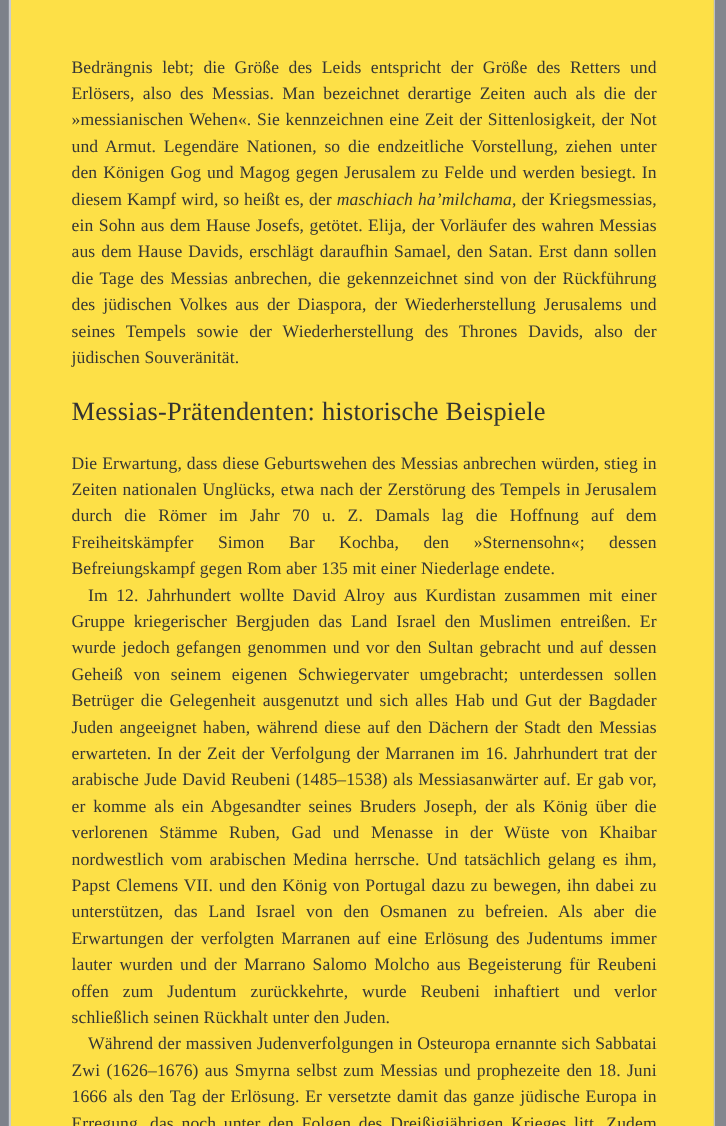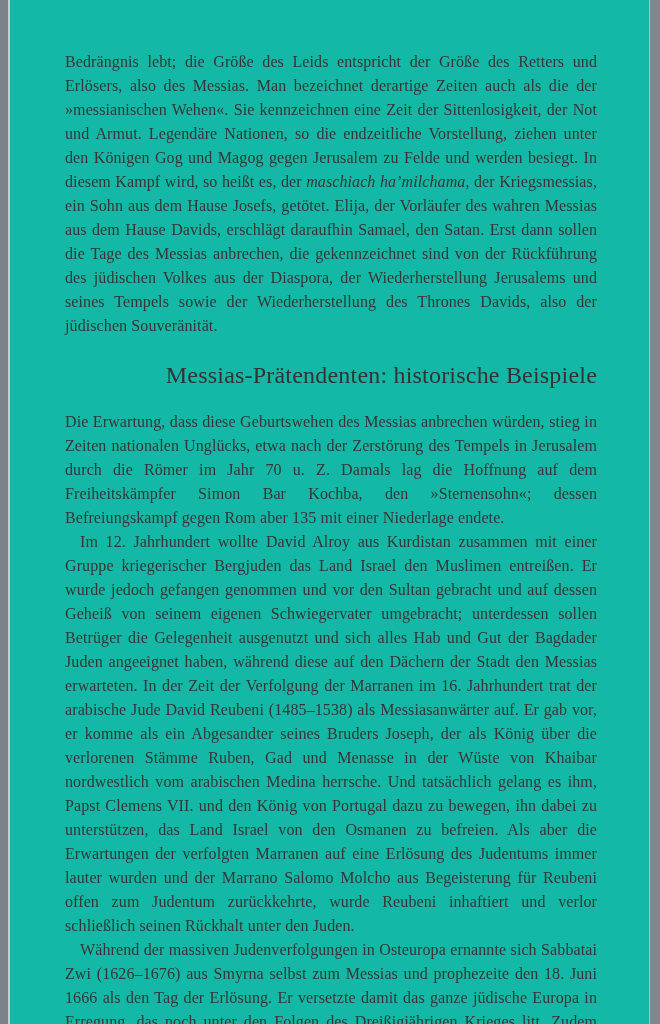--- a/index.html
+++ b/index.html
@@ -4,21 +4,21 @@
 <style>
   html, body {
     margin: 0;
     padding: 0;
     background: #ffffff;
   }
   .scan-page {
     position: relative;
     width: 660px;
     height: 1024px;
-    background: #14b8a6;
+    background: #fde047;
     overflow: hidden;
     font-family: "Liberation Serif", "DejaVu Serif", serif;
   }
   .edge-left {
     position: absolute;
     left: 0; top: 0; bottom: 0;
     width: 8px;
     background: #7d818a;
     border-right: 2px solid #c9cbcf;
   }
@@ -46,21 +46,21 @@
   }
   .para-indent {
     text-indent: 15px;
   }
   .italic-phrase {
     font-style: italic;
   }
   .section-heading {
     font-size: 24px;
     font-weight: normal;
-    text-align: right;
+    text-align: left;
     margin: 21px 0 19px 0;
     color: #333333;
     letter-spacing: 0.2px;
     line-height: 32px;
   }
   .justify-last {
     text-align-last: justify;
   }
 </style>
 </head>

